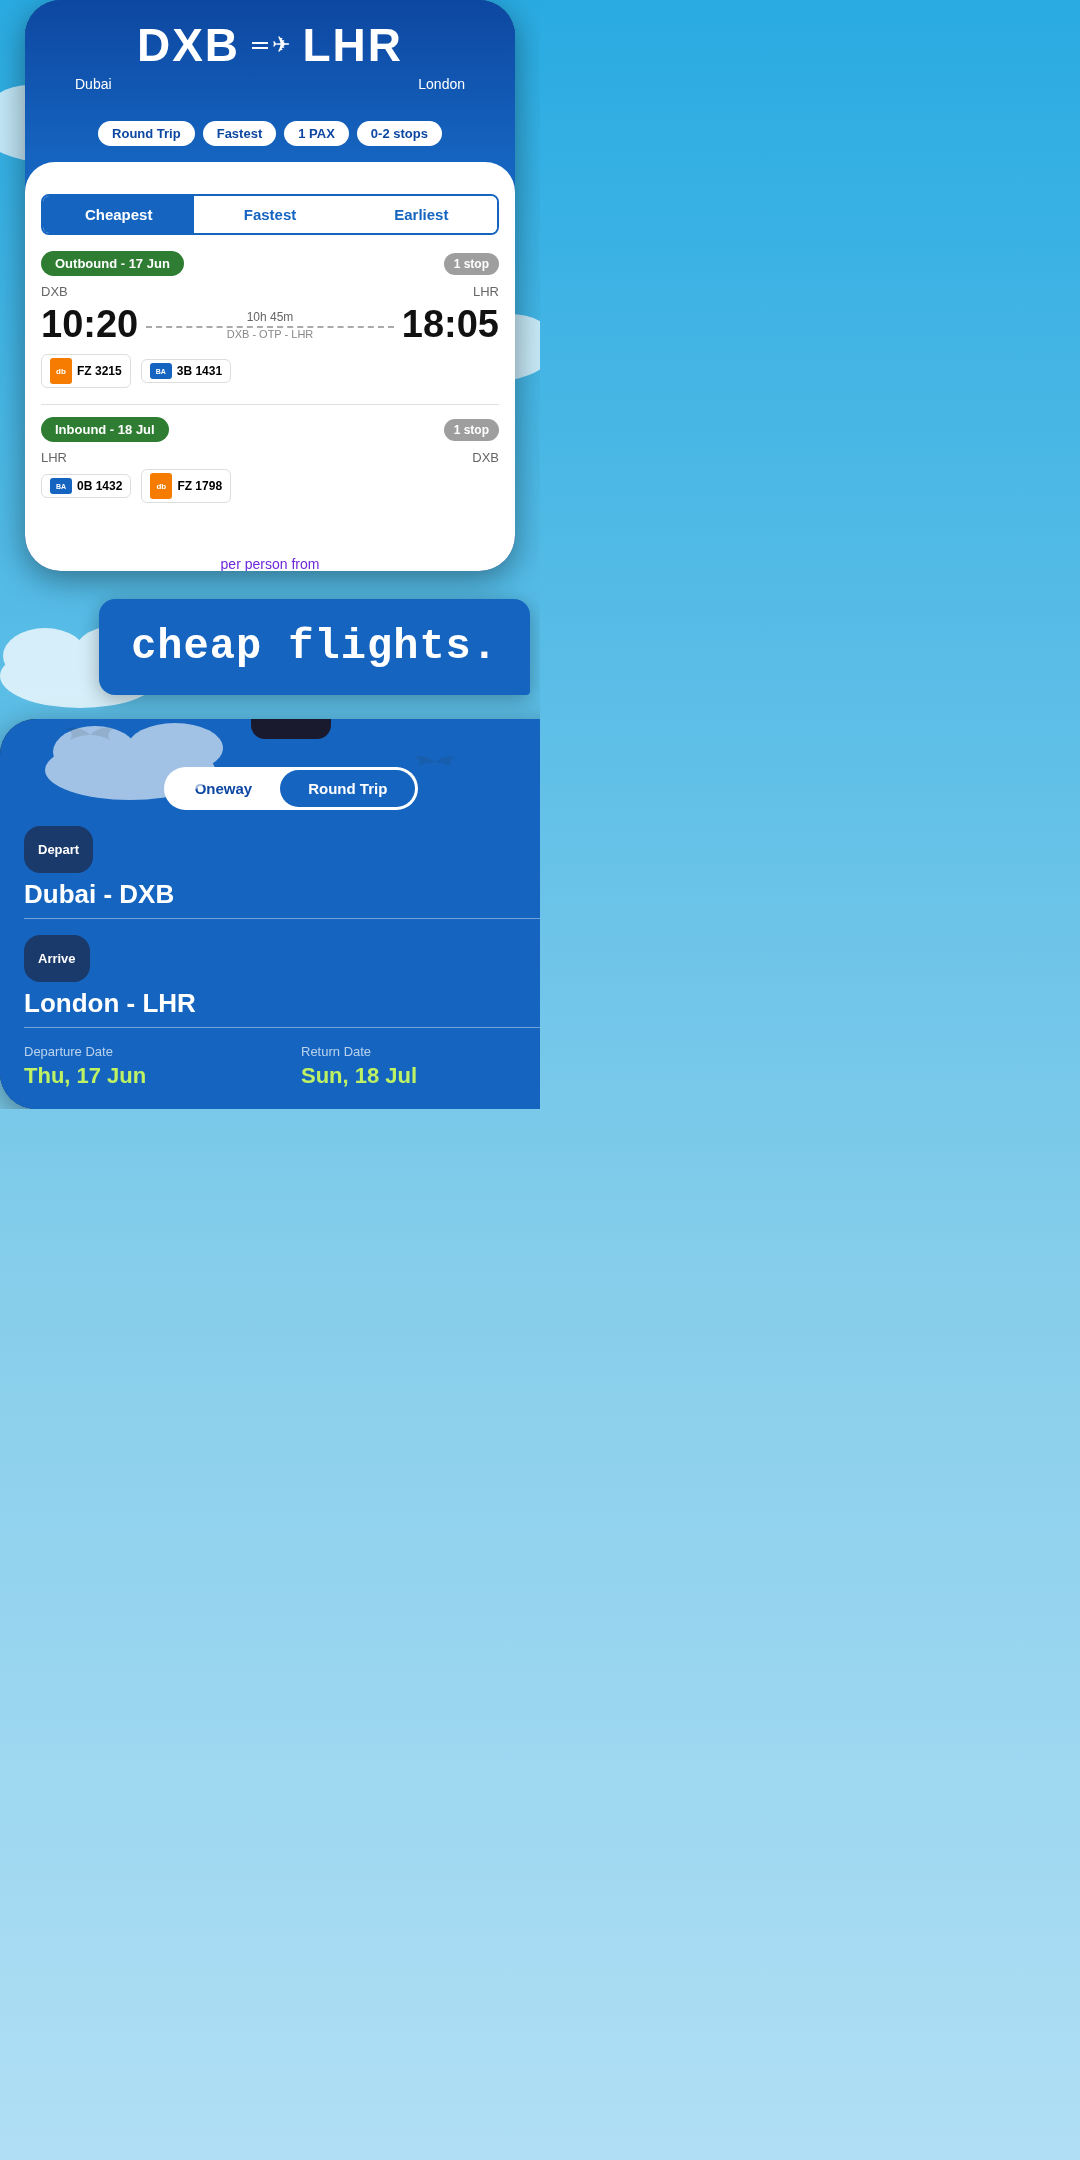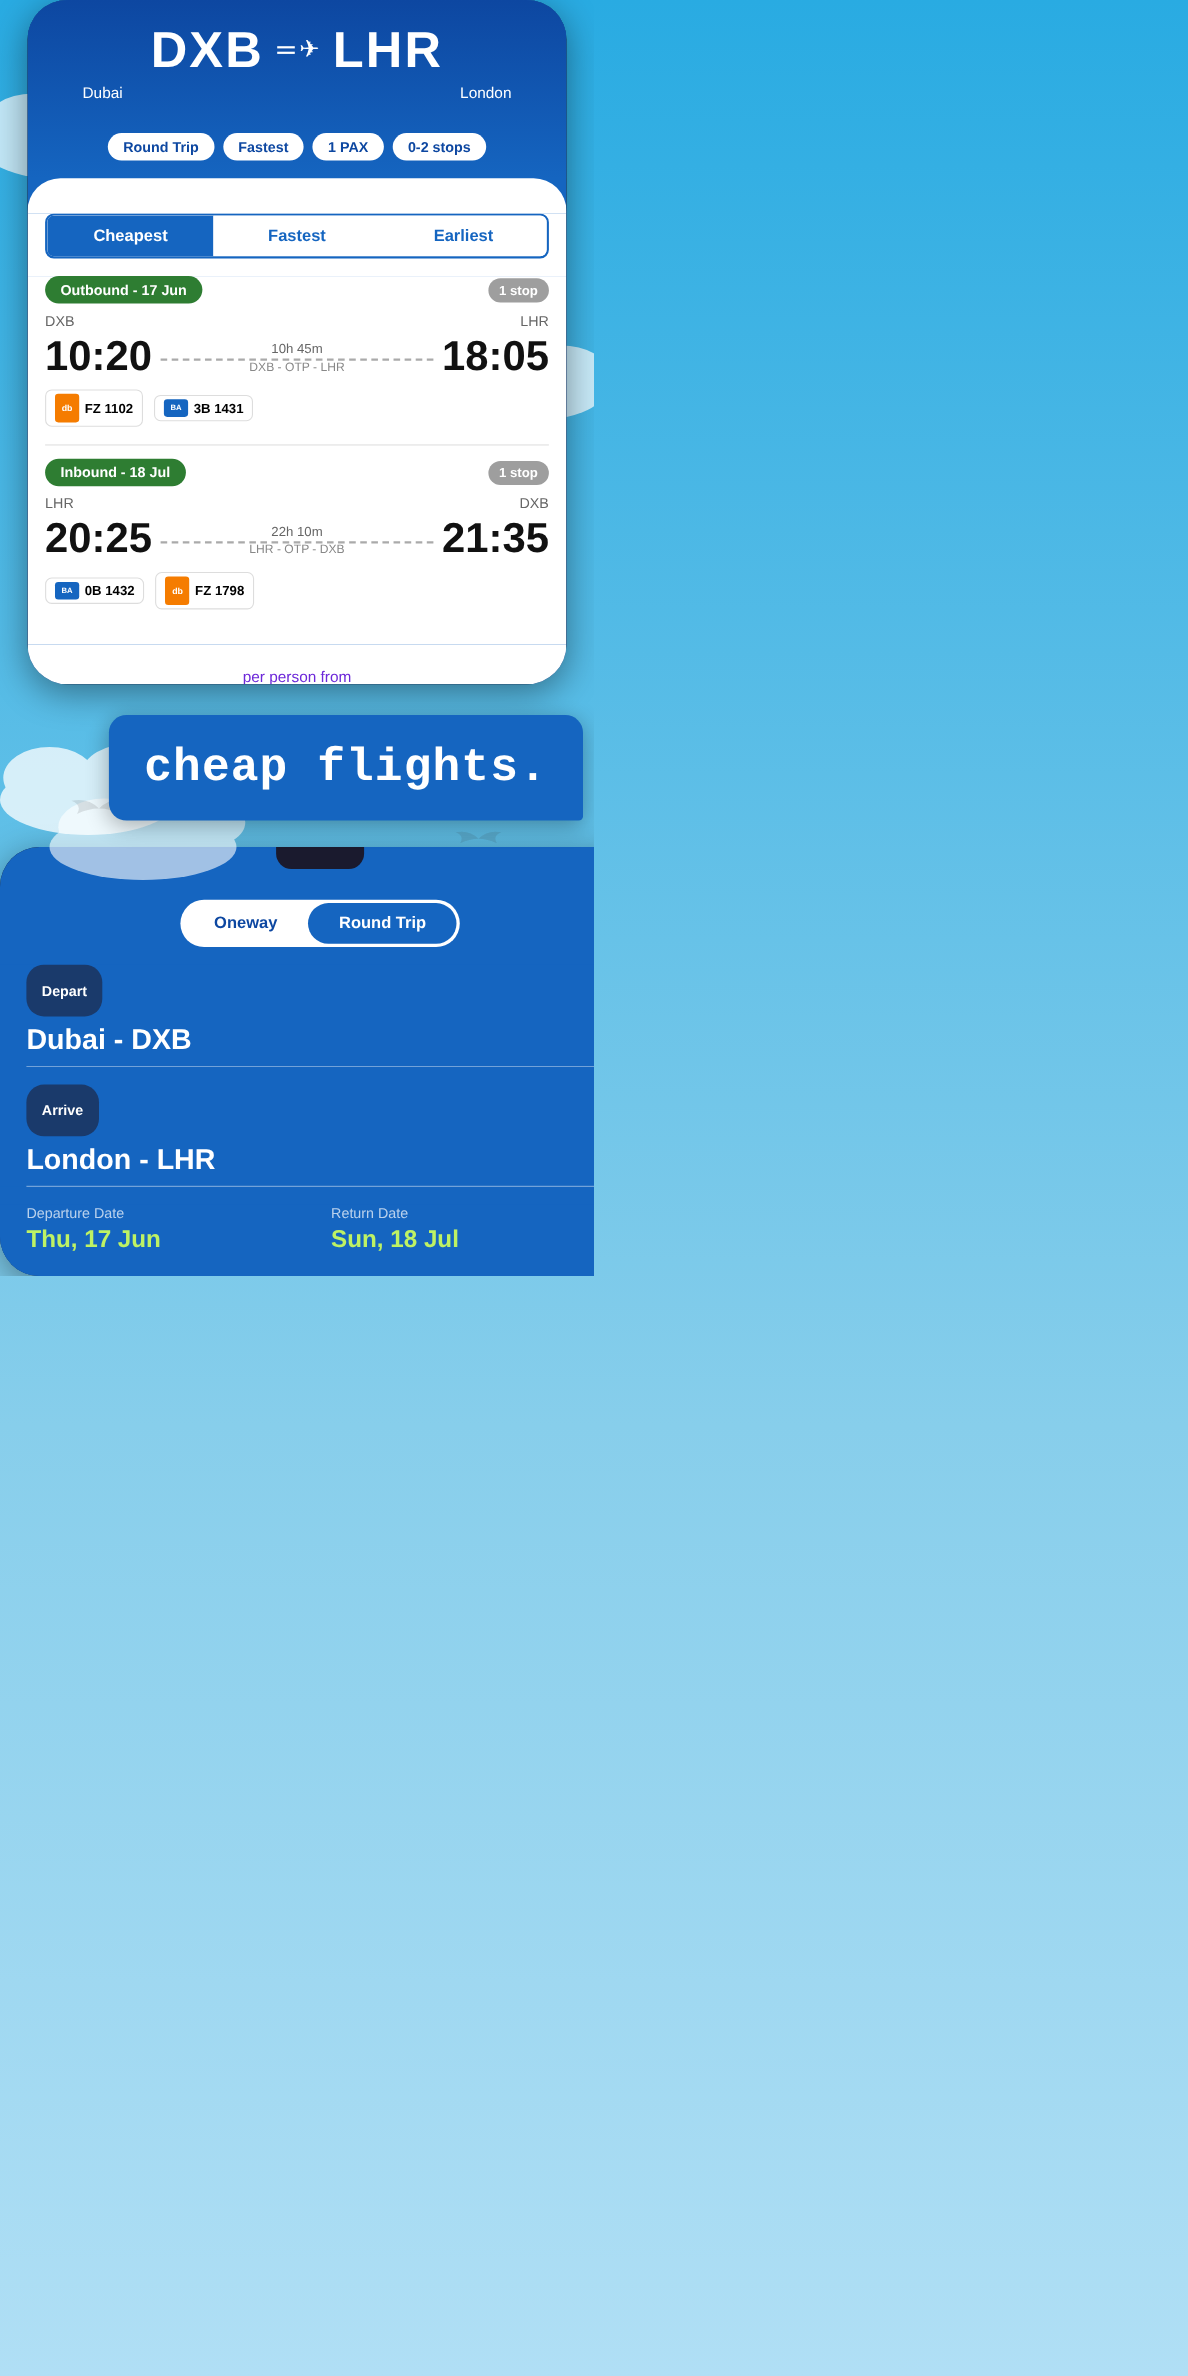--- a/index.html
+++ b/index.html
@@ -483,51 +483,40 @@
               <div class="dashed-line"></div>
             </div>
             <span class="via-text">DXB - OTP - LHR</span>
           </div>
           <span class="time-big">18:05</span>
         </div>
 
         <div class="airline-row">
           <div class="airline-badge">
             <div class="airline-logo-dubai">db</div>
-            <span>FZ 1102</span>
+            <span>FZ 3215</span>
           </div>
           <div class="airline-badge">
             <div class="airline-logo-blue">BA</div>
             <span>3B 1431</span>
           </div>
         </div>
 
         <div class="divider"></div>
 
         <div class="leg-header">
           <span class="leg-label">Inbound - 18 Jul</span>
           <span class="stop-badge">1 stop</span>
         </div>
 
         <div class="route-row">
           <span class="route-code">LHR</span>
           <span class="route-code">DXB</span>
         </div>
 
-        <div class="times-row">
-          <span class="time-big">20:25</span>
-          <div class="duration-center">
-            <span class="duration-text">22h 10m</span>
-            <div class="duration-line">
-              <div class="dashed-line"></div>
-            </div>
-            <span class="via-text">LHR - OTP - DXB</span>
-          </div>
-          <span class="time-big">21:35</span>
-        </div>
 
         <div class="airline-row">
           <div class="airline-badge">
             <div class="airline-logo-blue">BA</div>
             <span>0B 1432</span>
           </div>
           <div class="airline-badge">
             <div class="airline-logo-dubai">db</div>
             <span>FZ 1798</span>
           </div>

